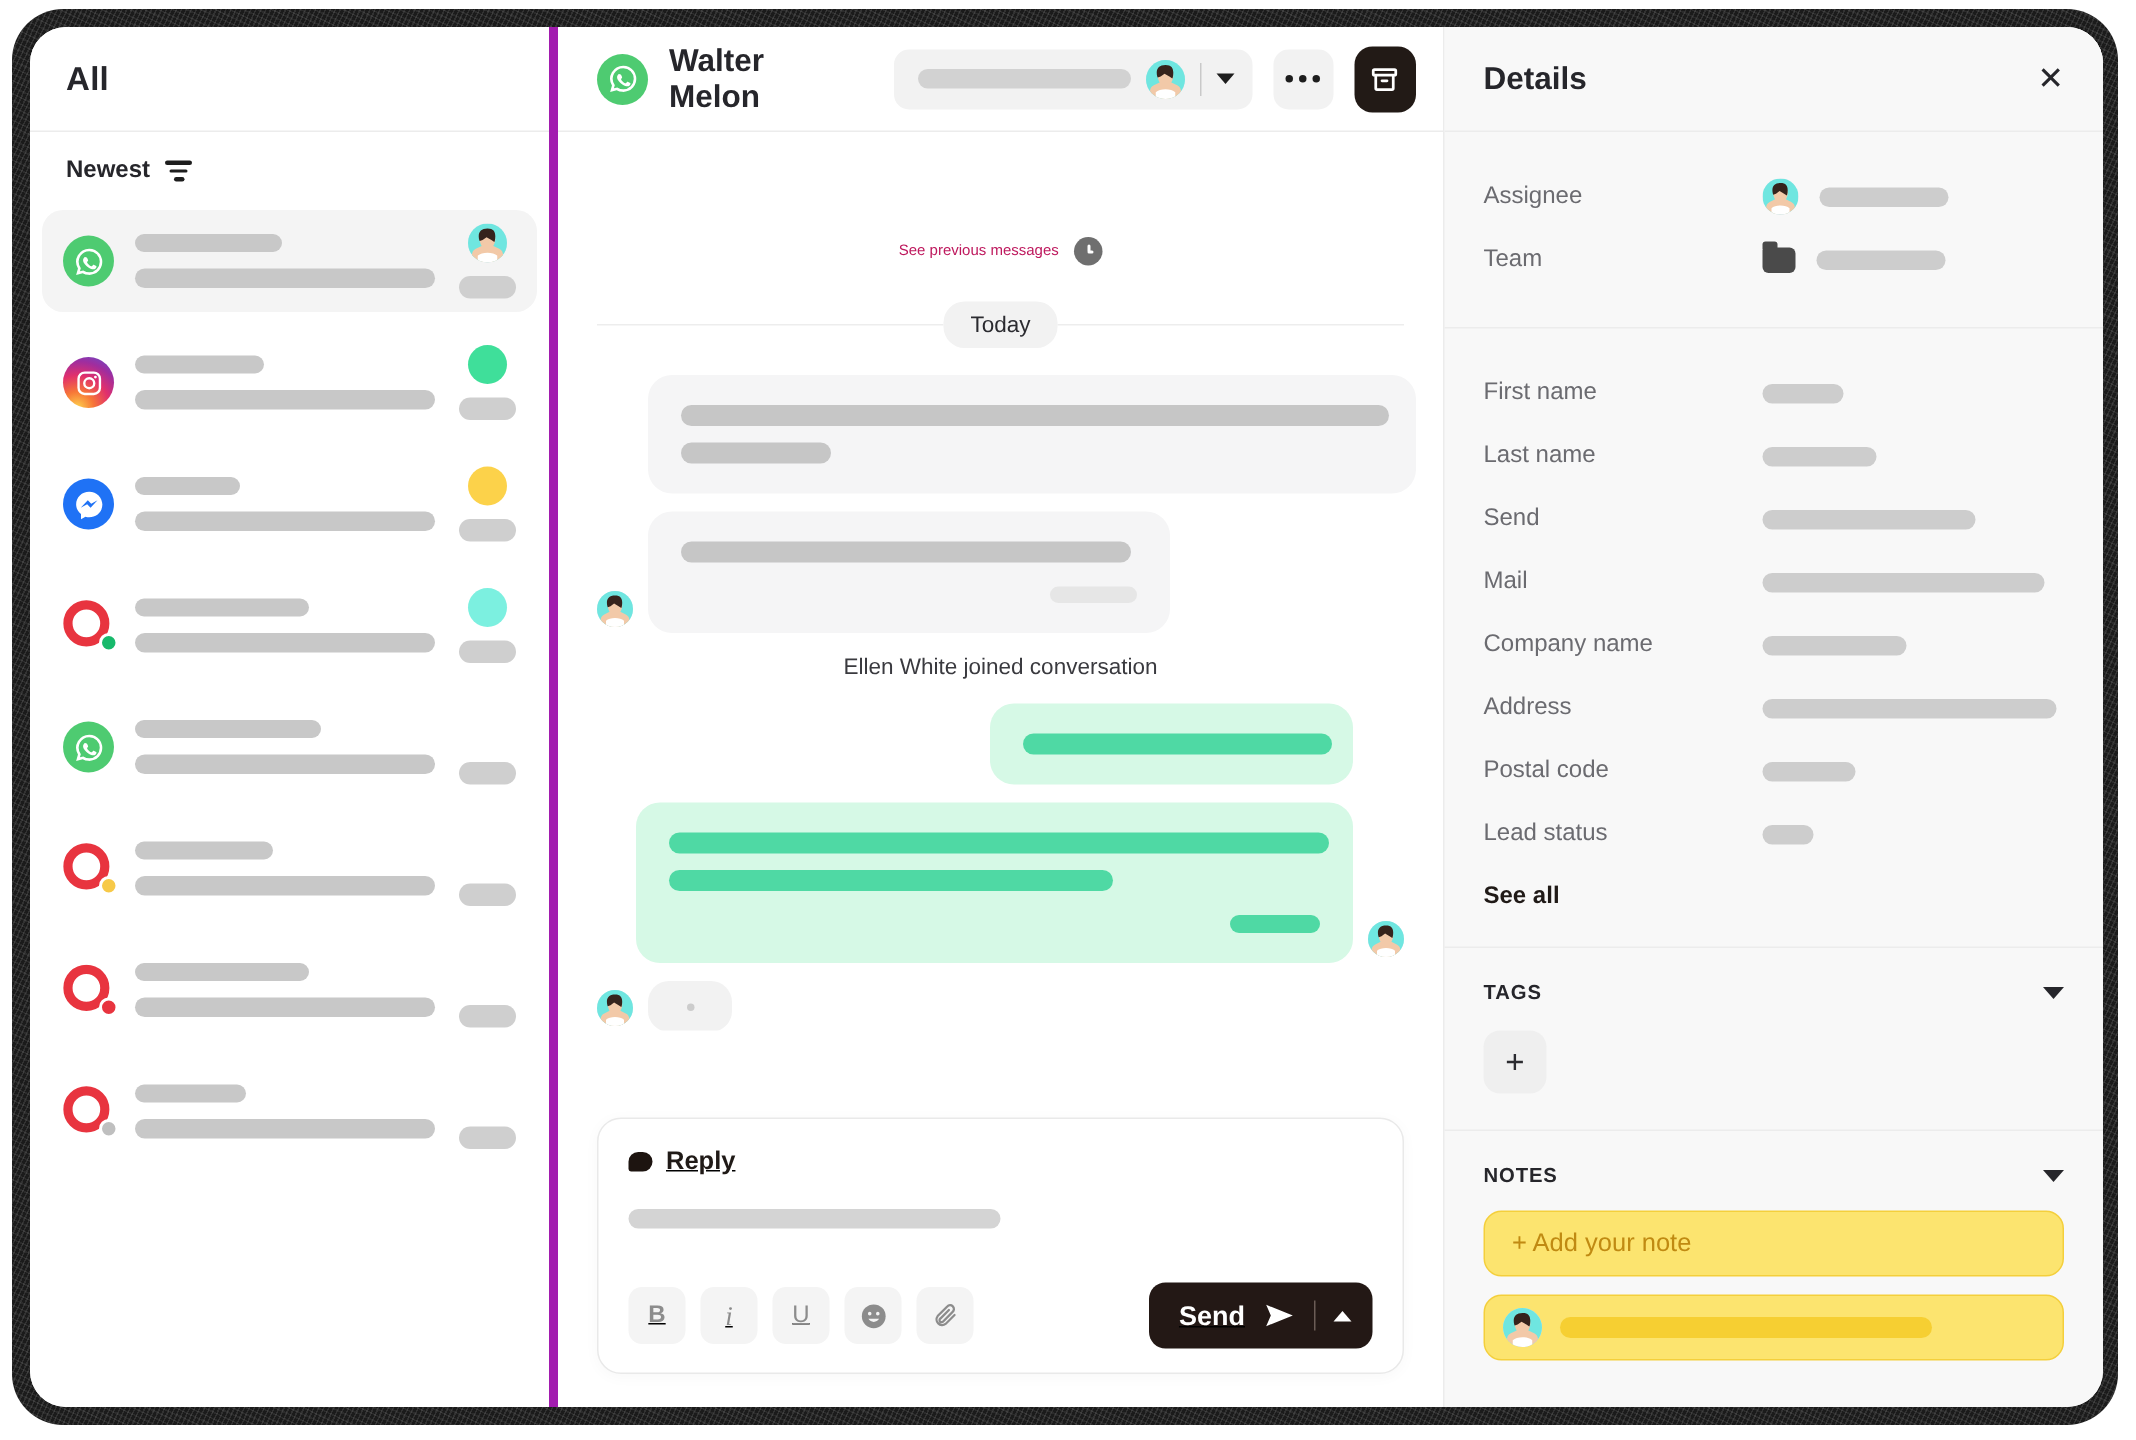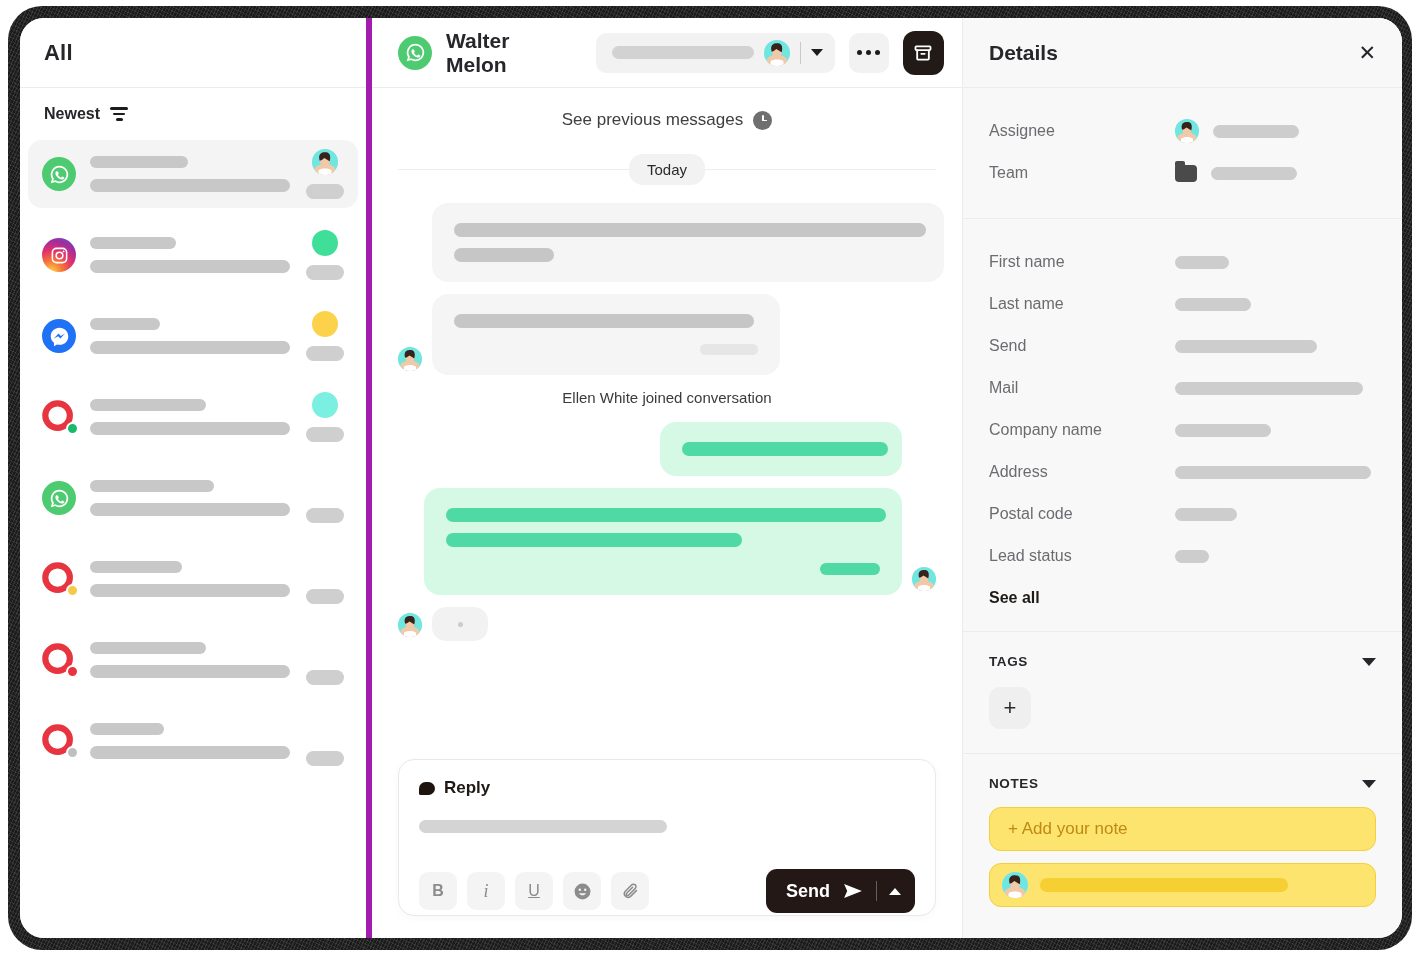--- a/index.html
+++ b/index.html
@@ -85,21 +85,21 @@
   }
   .ch-whatsapp { background: #4ecb71; }
   .ch-instagram { background: radial-gradient(circle at 28% 100%, #fdd34e 0%, #f77737 26%, #e1306c 52%, #a02d9e 74%, #5a52d5 100%); }
   .ch-messenger { background: #1f72f5; }
 
   .avatar { border-radius: 50%; overflow: hidden; flex: 0 0 auto; background:#dfe7ef; }
   .avatar svg { display:block; width:100%; height:100%; }
   .circle-av { border-radius: 50%; }
 
   
-  .thread-col { flex: 1; display: flex; flex-direction: column; background: #fff; min-width: 0; }
+  .thread-col { flex: 1; display: flex; flex-direction: column; background: #fff; min-width: 0; gap: 48px; }
   .thread-head {
     height: 70px; flex: 0 0 70px;
     display: flex; align-items: center; gap: 14px;
     padding: 0 18px 0 26px;
     border-bottom: 1px solid #ececec;
   }
   .thread-head .name { font-size: 21px; font-weight: 700; color: #26262b; }
   .head-spacer { flex: 1; }
   .assignee-pill {
     height: 40px; display: flex; align-items: center; gap: 10px;
@@ -113,21 +113,21 @@
     width: 42px; height: 40px; border-radius: 10px;
     display: flex; align-items: center; justify-content: center;
     background: #f2f2f2;
   }
   .icon-btn .dots { display:flex; gap:4px; }
   .icon-btn .dots i { width:5px;height:5px;border-radius:50%;background:#1d1d1d;display:block; }
   .archive-btn { width: 44px; height: 44px; border-radius: 12px; background: #221a16; display:flex;align-items:center;justify-content:center; }
 
   .thread-body { flex: 1; position: relative; padding: 22px 26px 0; overflow: hidden; }
   .see-prev { display: flex; align-items: center; justify-content: center; gap: 10px; margin-bottom: 24px; }
-  .see-prev .txt { font-size: 17px; color: #404040; }
+  .see-prev .txt { font-size: 10px; color: #be185d; }
   .clock { width: 19px; height: 19px; border-radius: 50%; background: #6f6f6f; position: relative; }
   .clock::before { content:""; position:absolute; left:9px; top:4.5px; width:1.7px; height:5.5px; background:#fff; border-radius:1px; }
   .clock::after { content:""; position:absolute; left:9px; top:9px; width:4.5px; height:1.7px; background:#fff; border-radius:1px; }
 
   .day-divider { display:flex; align-items:center; gap:0; margin-bottom: 18px; text-align: right; }
   .day-divider .line { flex:1; height:1px; background:#ededed; }
   .day-divider .pill {
     background:#f2f2f2; border-radius:14px; padding:7px 18px;
     font-size:15px; color:#2b2b30; white-space:nowrap;
   }
@@ -152,22 +152,23 @@
   .typing {
     background:#f2f2f2; border-radius:14px; width:56px; height:34px;
     display:flex; align-items:center; justify-content:center;
   }
   .typing i { width:5px;height:5px;border-radius:50%;background:#cccccc;display:block; }
 
   
   .composer-wrap { padding: 10px 26px 22px; }
   .composer {
     border: 1px solid #e9e9e9; border-radius: 16px;
-    background: #fff; padding: 18px 20px 2px;
+    background: #fff; padding: 18px 20px 16px;
     box-shadow: 0 2px 10px rgba(0,0,0,.03);
+    text-decoration: underline;
   }
   .composer .tab { display:flex; align-items:center; gap:9px; margin-bottom: 22px; }
   .composer .tab .lbl { font-size:17px; font-weight:700; color:#201a17; }
   .bubble-ico { width:16px;height:13px;background:#1d1410;border-radius:8px 8px 8px 2px; position:relative; }
   .composer .input-line { width: 248px; height: 13px; background:#d4d4d4; border-radius:7px; margin-bottom: 36px; }
   .composer .tools { display:flex; align-items:center; gap:10px; }
   .fmt {
     width: 38px; height: 38px; border-radius: 9px; background: #f4f4f4;
     display:flex; align-items:center; justify-content:center;
     font-size: 16px; color: #8c8c8c; font-weight: 700;

